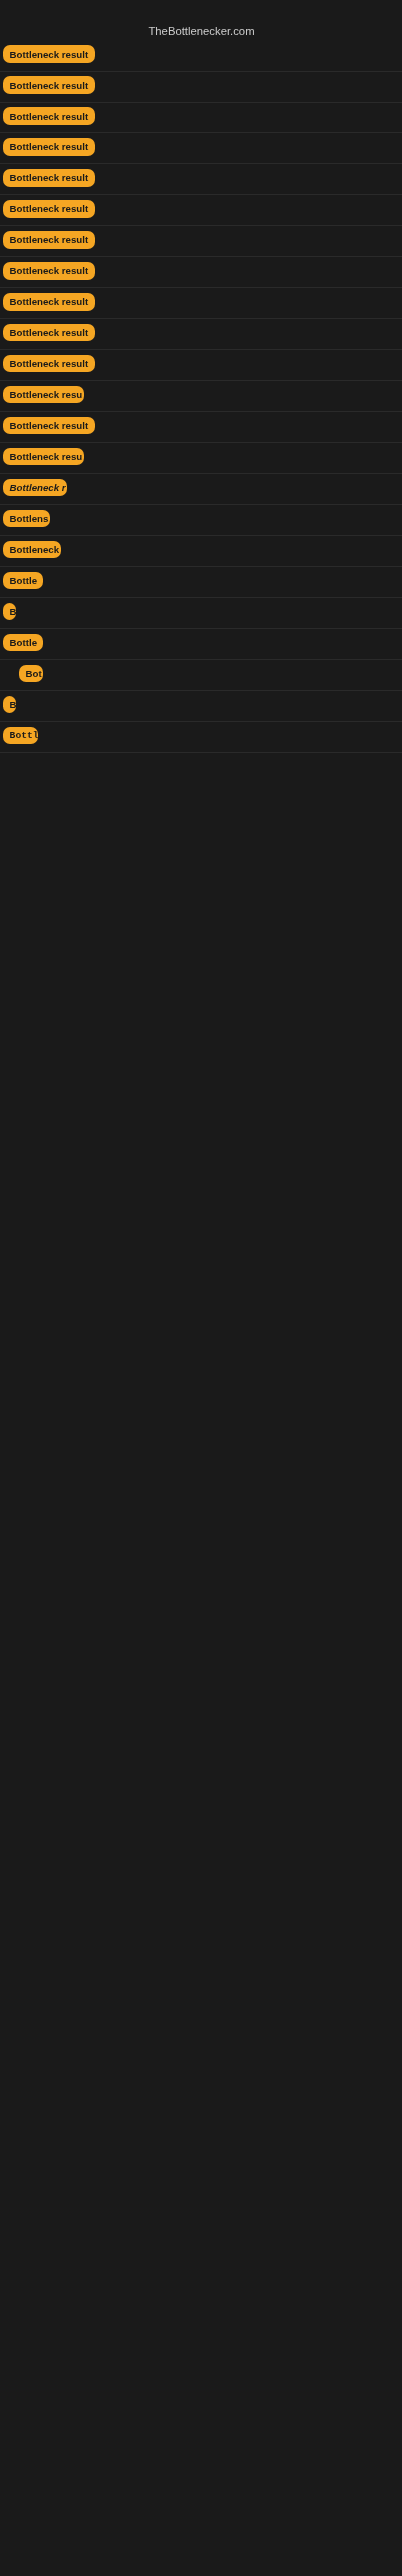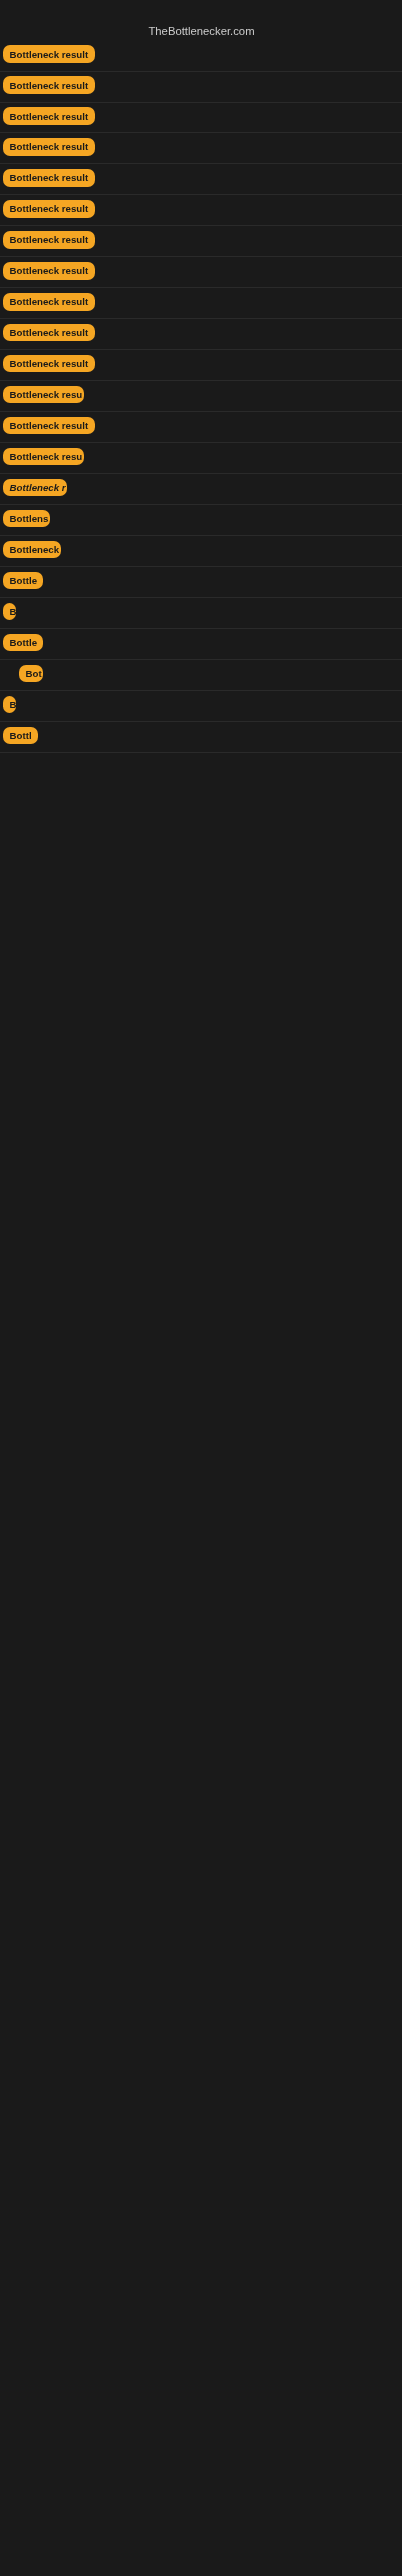--- a/index.html
+++ b/index.html
@@ -105,16 +105,16 @@
     <div class="result-row">
       <div class="badge-wrap"><div class="bottleneck-badge" style="max-width: 40px;">Bottle</div></div>
     </div>
     <div class="result-row">
       <div class="badge-wrap"><div class="bottleneck-badge" style="max-width: 24px; margin-left: 16px;">Bot</div></div>
     </div>
     <div class="result-row">
       <div class="badge-wrap"><div class="bottleneck-badge" style="max-width: 13px;">B</div></div>
     </div>
     <div class="result-row">
-      <div class="badge-wrap"><div class="bottleneck-badge" style="max-width: 35px;">Bottl</div></div>
+      <div class="badge-wrap"><div class="bottleneck-badge" style="max-width: 35px; font-family: Liberation Mono, monospace;">Bottl</div></div>
     </div>
   </div>
 
 
 </body></html>

